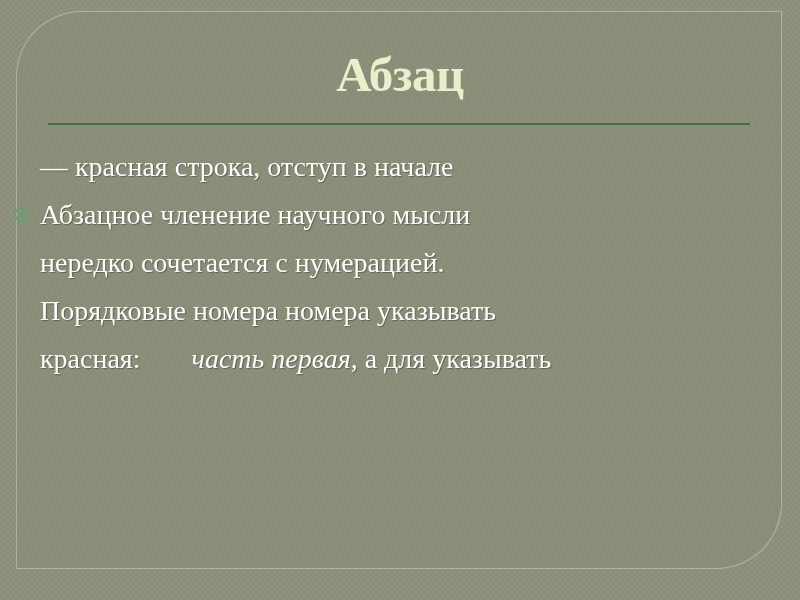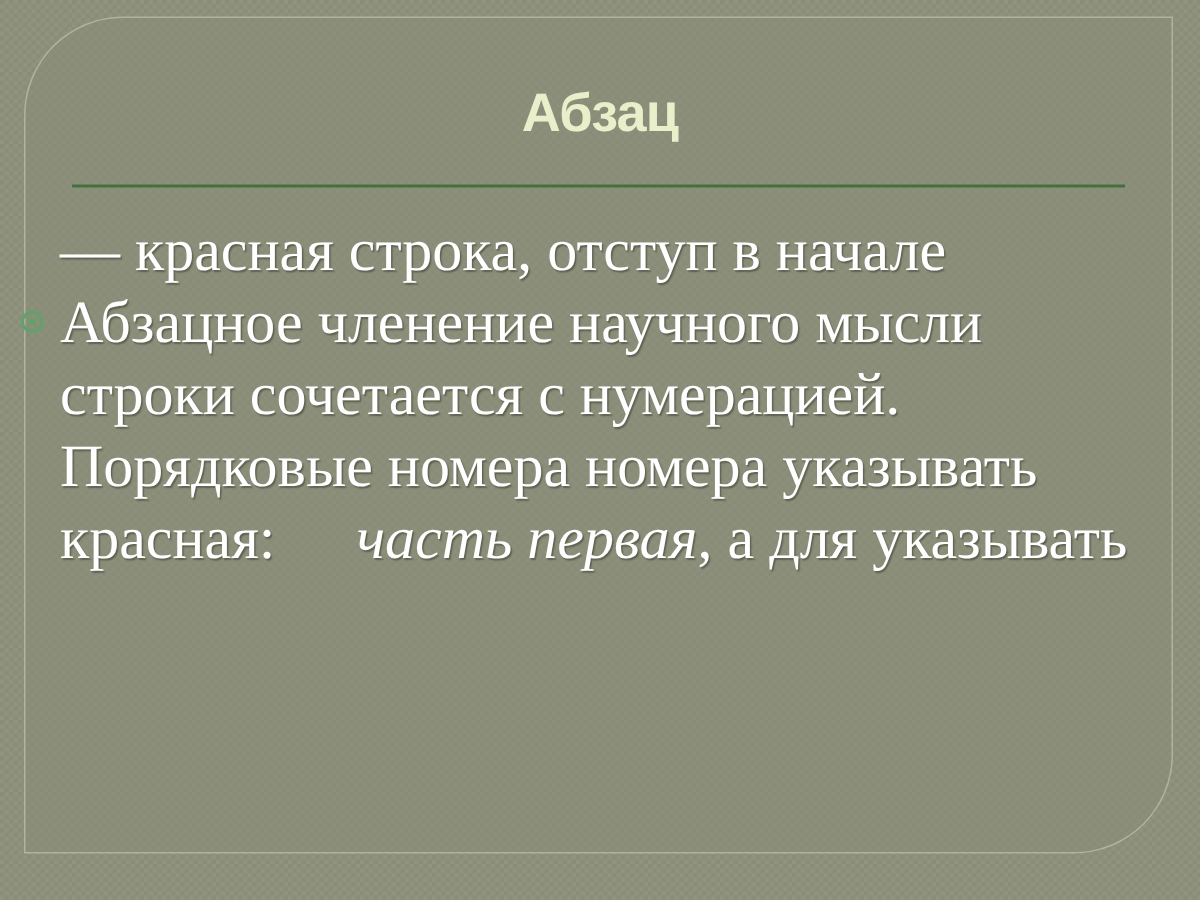--- a/index.html
+++ b/index.html
@@ -42,23 +42,23 @@
     background-size: 6px 6px;
     background-position: 0 0, 3px 3px;
   }
 
   #title {
     position: absolute;
     left: 48px;
     top: 44px;
     width: 704px;
     margin: 0;
-    font-family: Liberation Sans, sans-serif;
+    font-family: Liberation Serif, serif;
     font-weight: bold;
-    font-size: 36px;
+    font-size: 49px;
     line-height: 62px;
     letter-spacing: -0.5px;
     color: #e9eecb;
     text-align: center;
     white-space: nowrap;
   }
 
   #title-rule {
     position: absolute;
     left: 48px;
@@ -74,21 +74,21 @@
     top: 143px;
     width: 720px;
   }
 
   .para {
     position: relative;
     margin: 0;
     padding: 0;
     color: #ffffff;
     font-family: "Liberation Serif", "DejaVu Serif", serif;
-    font-size: 40px;
+    font-size: 28px;
     line-height: 48px;
     text-shadow: 1px 1px 1px rgba(40,45,30,0.45);
   }
 
   .para .ln { display: block; white-space: pre; }
   .para em { font-style: italic; margin-left: 44px; }
 
   .bullet {
     position: absolute;
     left: -26px;
@@ -124,21 +124,21 @@
 
   <div id="body">
 
     <div class="para">
       <span class="ln">— красная строка, отступ в начале</span>
     </div>
 
     <div class="para">
       <span class="bullet"></span>
       <span class="ln">Абзацное членение научного мысли</span>
-      <span class="ln">строки сочетается с нумерацией.</span>
+      <span class="ln">нередко сочетается с нумерацией.</span>
     </div>
 
     <div class="para">
       <span class="ln">Порядковые номера номера указывать</span>
       <span class="ln"><span>красная: </span><em>часть первая</em><span>, а для указывать</span></span>
     </div>
 
   </div>
 </div>
 

